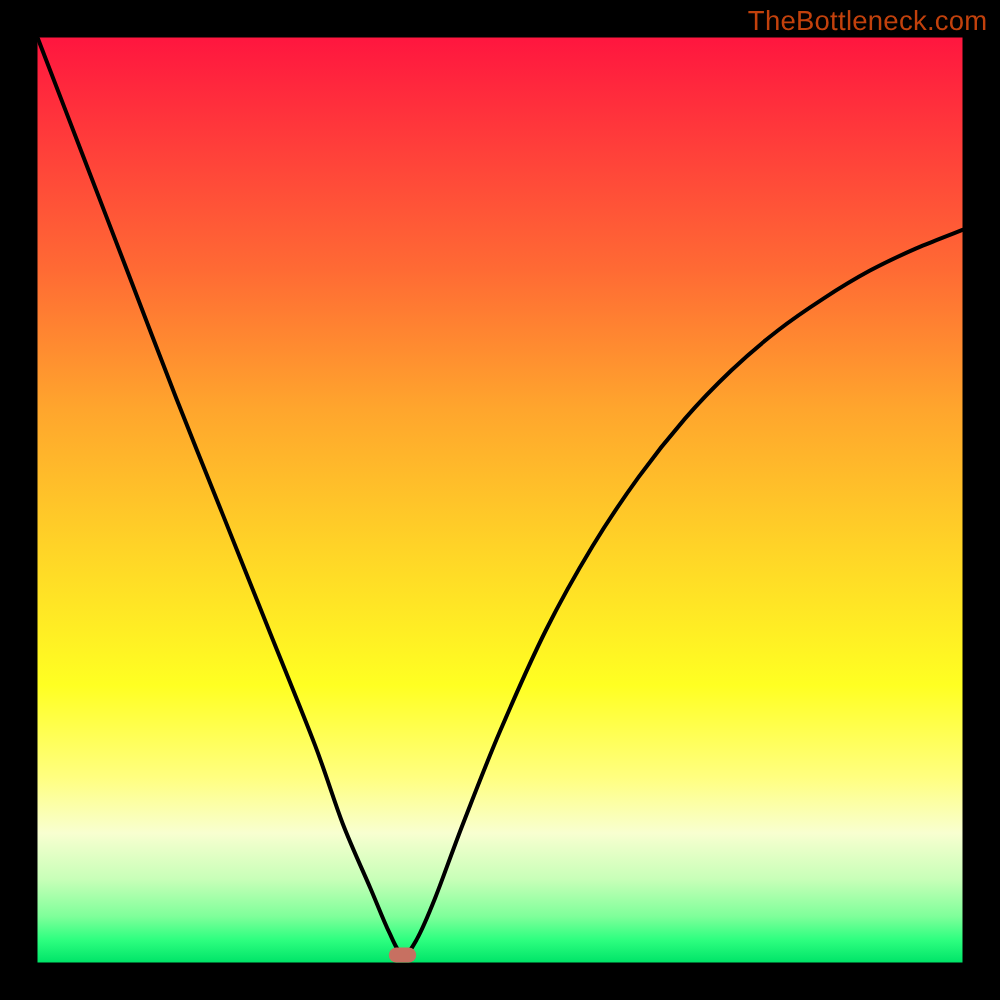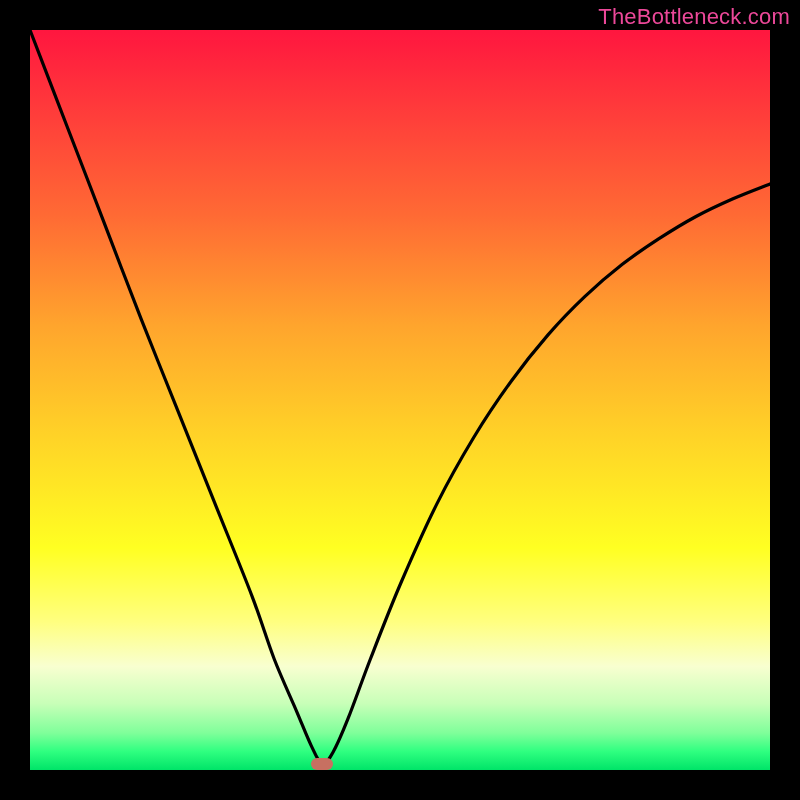--- a/index.html
+++ b/index.html
@@ -29,21 +29,21 @@
       #c8ffb8 91%,
       #7fff9a 95%,
       #2fff80 97.5%,
       #00e468 100%
     );
   }
   .watermark {
     position: absolute;
     top: 4px;
     right: 10px;
-    color: #ec4899;
+    color: #c2410c;
     font-size: 22px;
     letter-spacing: 0.2px;
     z-index: 10;
     font-weight: 500;
   }
   svg.curve {
     position: absolute;
     left: 30px;
     top: 30px;
     width: 740px;

